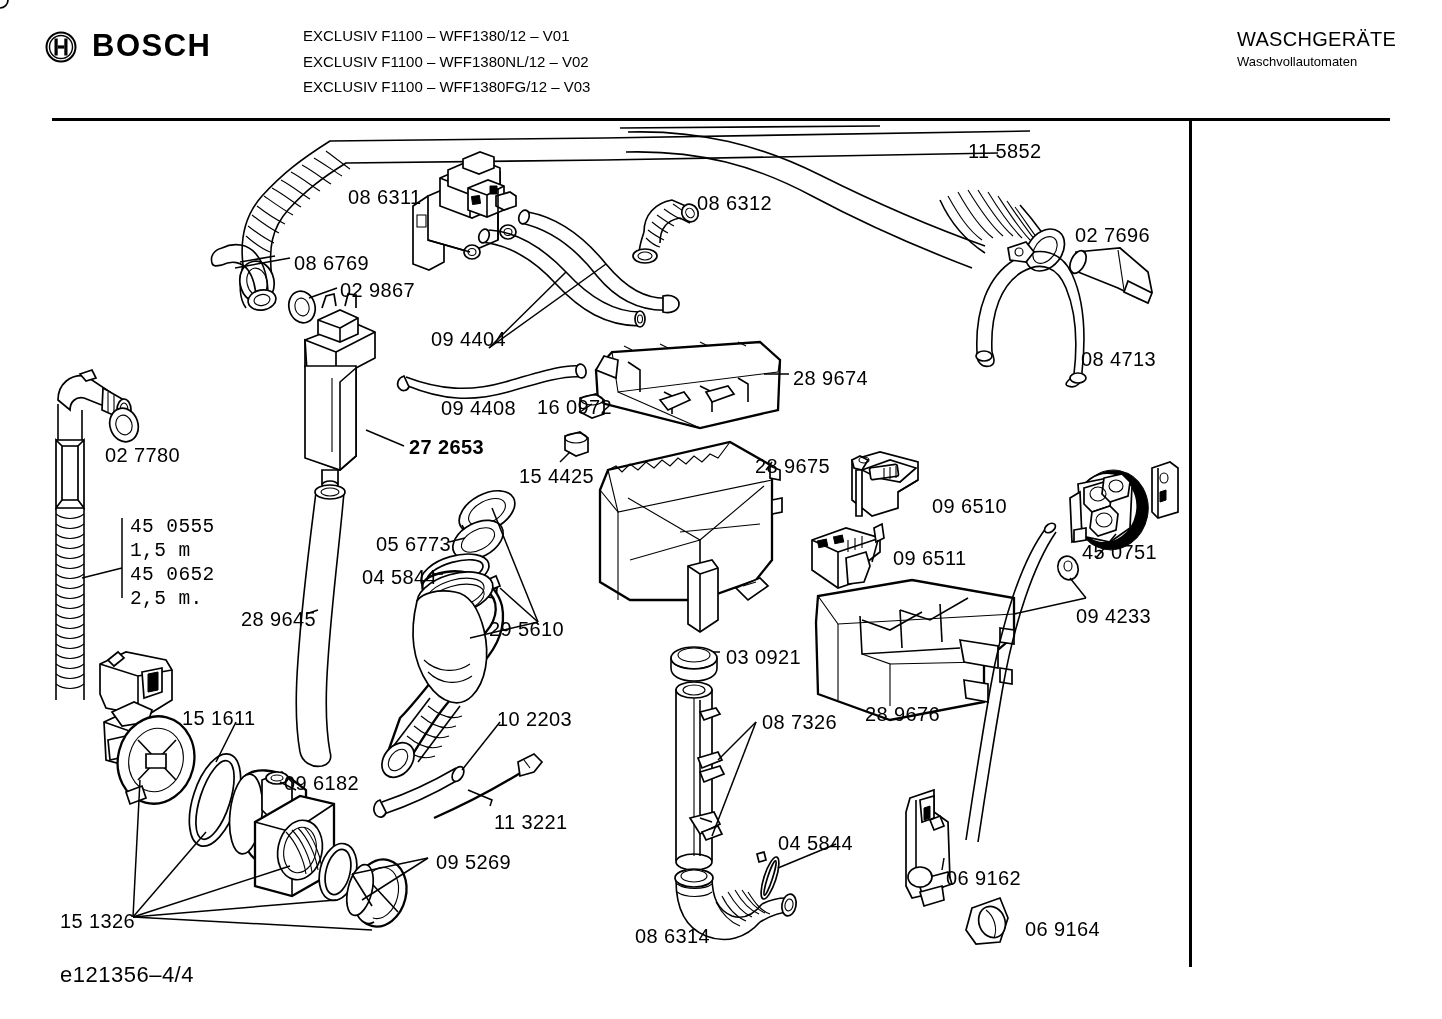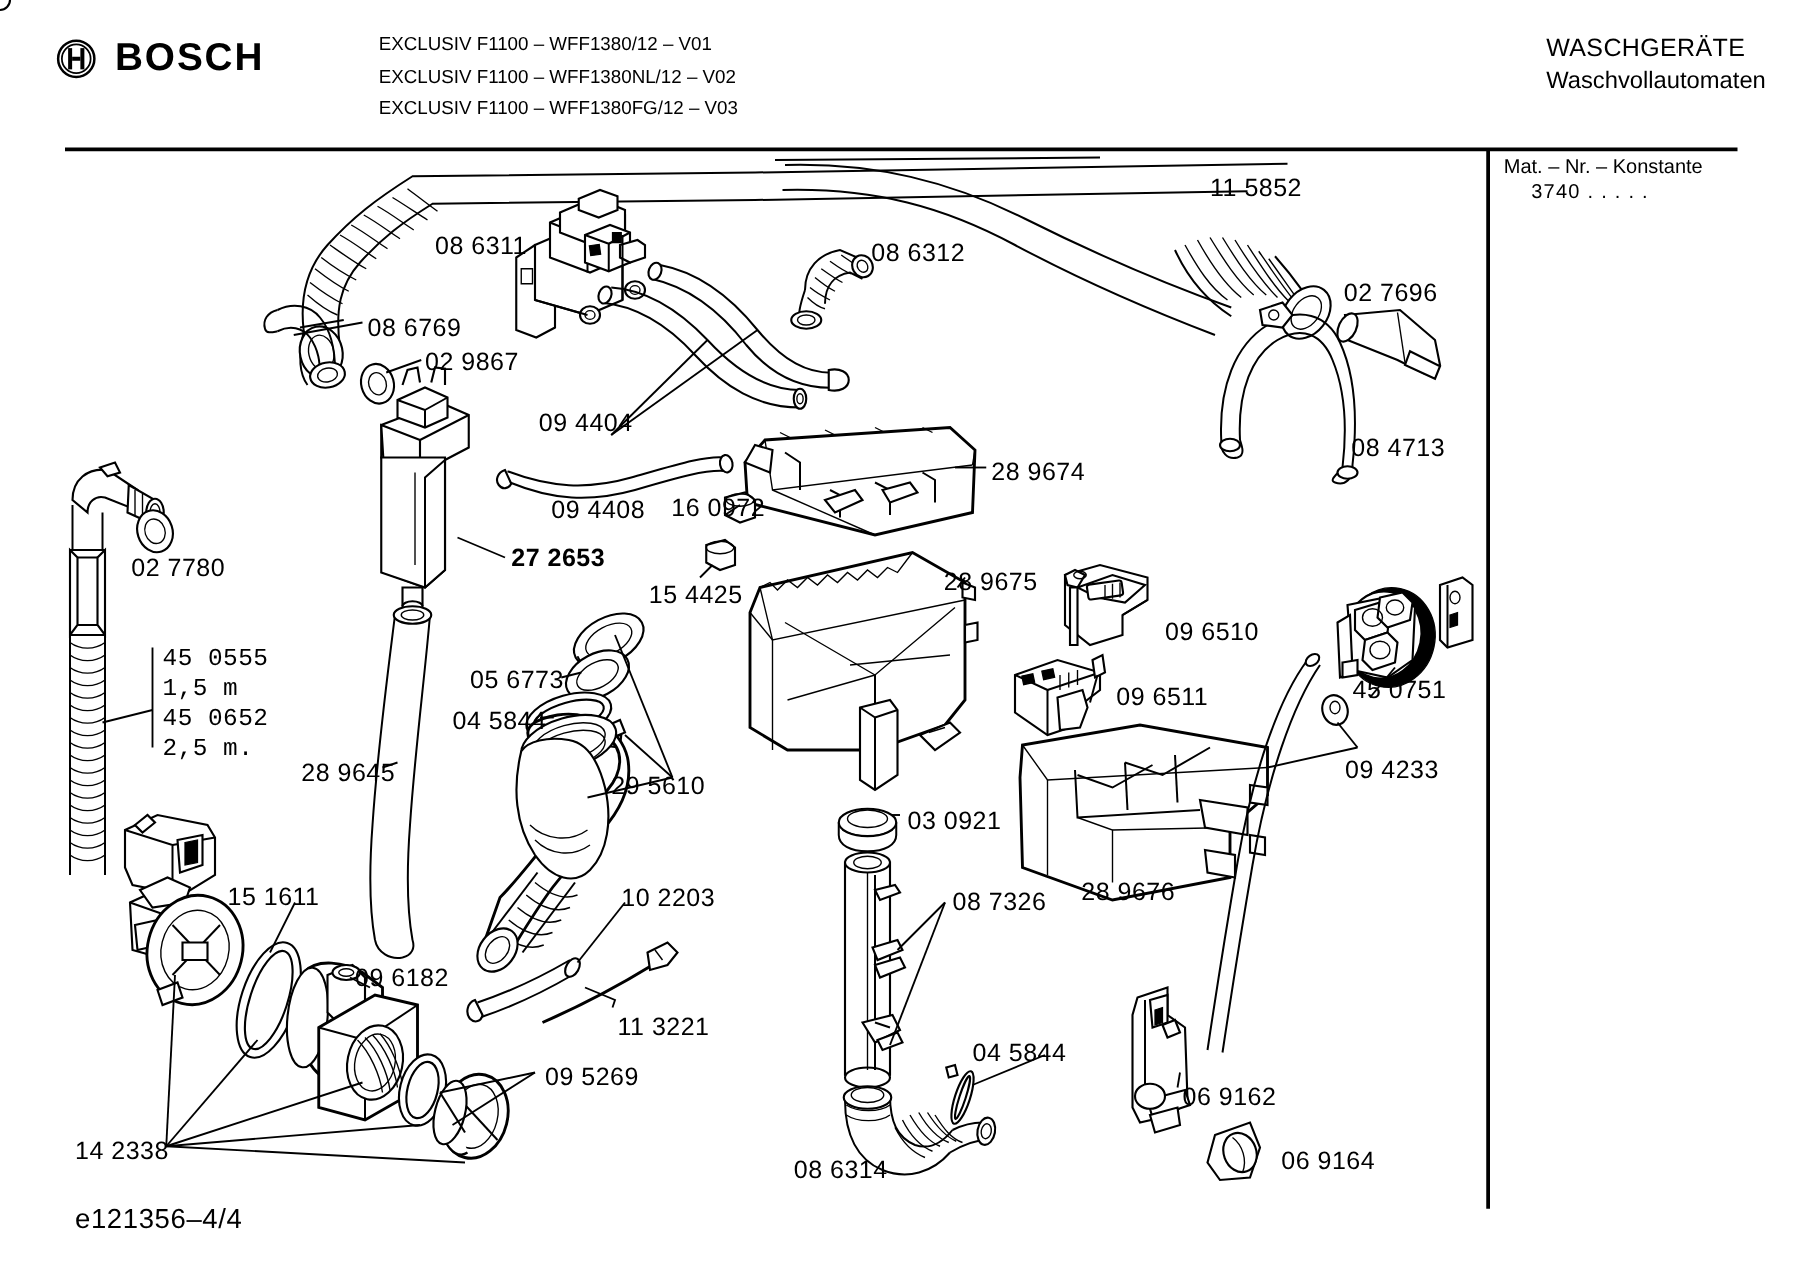--- a/index.html
+++ b/index.html
@@ -10,21 +10,21 @@
   #sheet{position:absolute;left:0;top:0;width:1442px;height:1019px;background:#fff;}
 
   
   .brand-mark{position:absolute;left:44px;top:30px;width:34px;height:34px;}
   .brand-word{position:absolute;left:92px;top:28px;font-size:31px;font-weight:bold;
               letter-spacing:1.5px;font-family:"Liberation Sans",sans-serif;}
   .modeltable{position:absolute;left:303px;top:23px;font-size:15px;line-height:25.5px;
               white-space:nowrap;}
   .modeltable div{height:25.5px;}
   .cat-main{position:absolute;left:1237px;top:28px;font-size:20px;letter-spacing:.3px;white-space:nowrap;}
-  .cat-sub{position:absolute;left:1237px;top:54px;font-size:19px;white-space:nowrap;}
+  .cat-sub{position:absolute;left:1237px;top:54px;font-size:13px;white-space:nowrap;}
 
   .hr-main{position:absolute;left:52px;top:118px;width:1338px;height:0;
            border-top:3px solid #000;}
   .vrule{position:absolute;left:1189px;top:120px;width:0;height:847px;
          border-left:3px solid #000;}
 
   .matnr{position:absolute;left:1203px;top:124px;font-size:16px;line-height:20px;white-space:nowrap;}
   .matnr .l2{padding-left:22px;letter-spacing:1px;}
 
   .footer{position:absolute;left:60px;top:962px;font-size:22px;letter-spacing:.5px;}
@@ -64,24 +64,20 @@
     <div>EXCLUSIV F1100 – WFF1380NL/12 – V02</div>
     <div>EXCLUSIV F1100 – WFF1380FG/12 – V03</div>
   </div>
 
   <div class="cat-main">WASCHGERÄTE</div>
   <div class="cat-sub">Waschvollautomaten</div>
 
   <div class="hr-main"></div>
   <div class="vrule"></div>
 
-  <div class="matnr">
-    <div>Mat. – Nr. – Konstante</div>
-    <div class="l2">3740  .  .    .   .   .</div>
-  </div>
 
   <div class="footer">e121356–4/4</div>
 
   <div id="hose-spec" class="lbl multi" style="left:130px;top:515px;font-family:Liberation Mono, monospace;">
     <div>45 0555</div>
     <div>1,5 m</div>
     <div>45 0652</div>
     <div>2,5 m.</div>
   </div>
 
@@ -667,18 +663,18 @@
       <div class="lbl" style="left: 726px; top: 646px;">03 0921</div>
       <div class="lbl" style="left: 865px; top: 703px;">28 9676</div>
       <div class="lbl" style="left: 762px; top: 711px;">08 7326</div>
       <div class="lbl" style="left: 182px; top: 707px;">15 1611</div>
       <div class="lbl" style="left: 497px; top: 708px;">10 2203</div>
       <div class="lbl" style="left: 284px; top: 772px;">09 6182</div>
       <div class="lbl" style="left: 494px; top: 811px;">11 3221</div>
       <div class="lbl" style="left: 778px; top: 832px;">04 5844</div>
       <div class="lbl" style="left: 436px; top: 851px;">09 5269</div>
       <div class="lbl" style="left: 946px; top: 867px;">06 9162</div>
-      <div class="lbl" style="left: 60px; top: 910px;">14 2338</div>
+      <div class="lbl" style="left: 60px; top: 910px;">15 1326</div>
       <div class="lbl" style="left: 1025px; top: 918px;">06 9164</div>
       <div class="lbl" style="left: 635px; top: 925px;">08 6314</div>
     </div>
 
 </div>
 
 </body></html>

